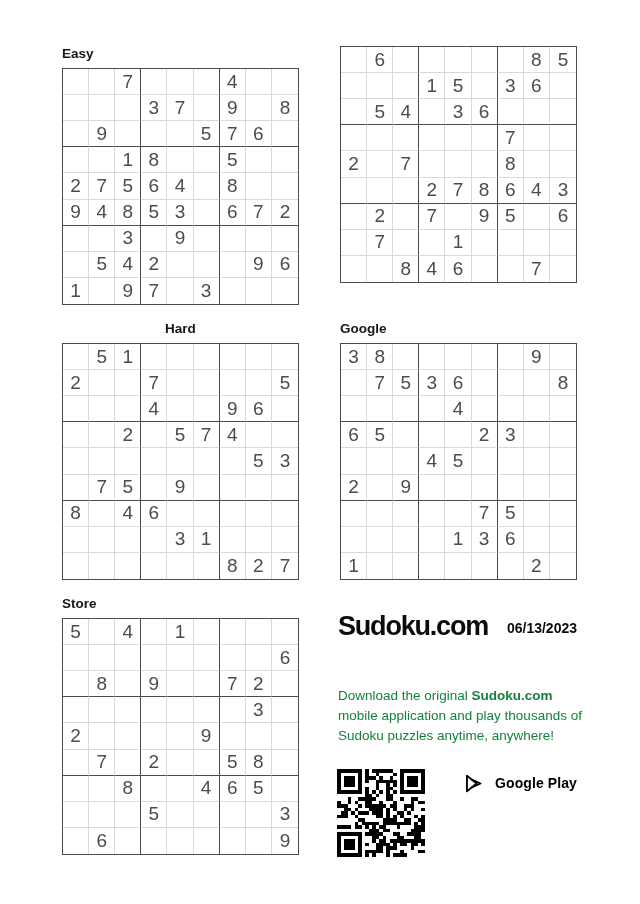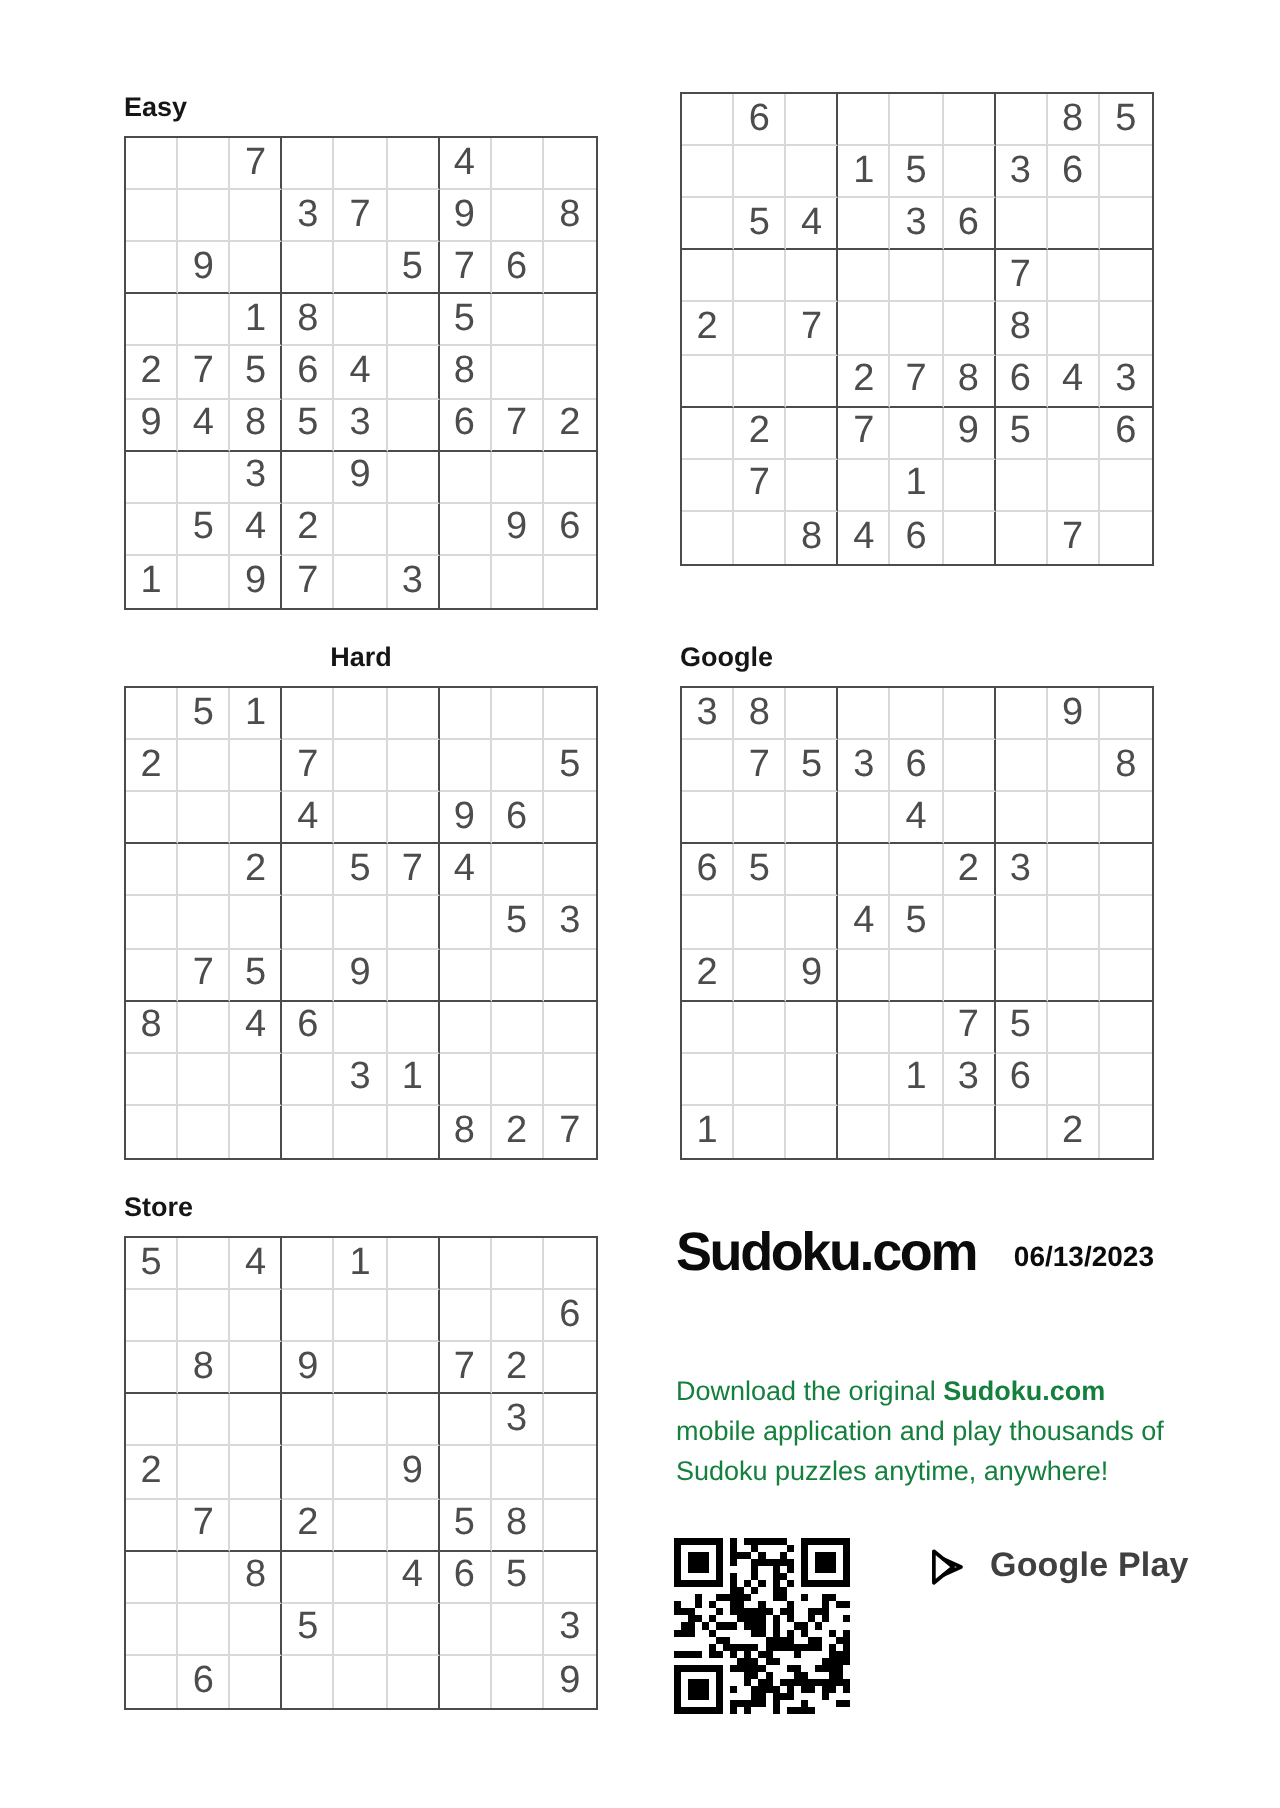--- a/index.html
+++ b/index.html
@@ -44,21 +44,21 @@
     position:absolute;left:338px;top:686px;width:245px;
     font-size:13.5px;line-height:20px;color:#15803d;
   }
   .download-text b{font-weight:700;}
   .qr{position:absolute;left:337px;top:769px;width:88px;height:88px;}
   .badges{
     position:absolute;left:462px;top:771px;display:flex;flex-direction:column;gap:12px;
   }
   .badge{display:flex;align-items:center;gap:10px;height:24px;cursor:pointer;}
   .badge-icon{width:23px;height:23px;display:flex;align-items:center;justify-content:center;}
-  .badge-label{font-size:17px;font-weight:600;color:#404040;letter-spacing:0.1px;}
+  .badge-label{font-size:14px;font-weight:600;color:#000000;letter-spacing:0.1px;}
 </style>
 </head>
 <body>
 
 <div class="puzzle" id="puzzle-easy">
   <div class="puzzle-label">Easy</div>
   <div class="grid">
       <div class="cell vr hb"></div>
       <div class="cell vr hb"></div>
       <div class="cell vr-dark hb">7</div>

